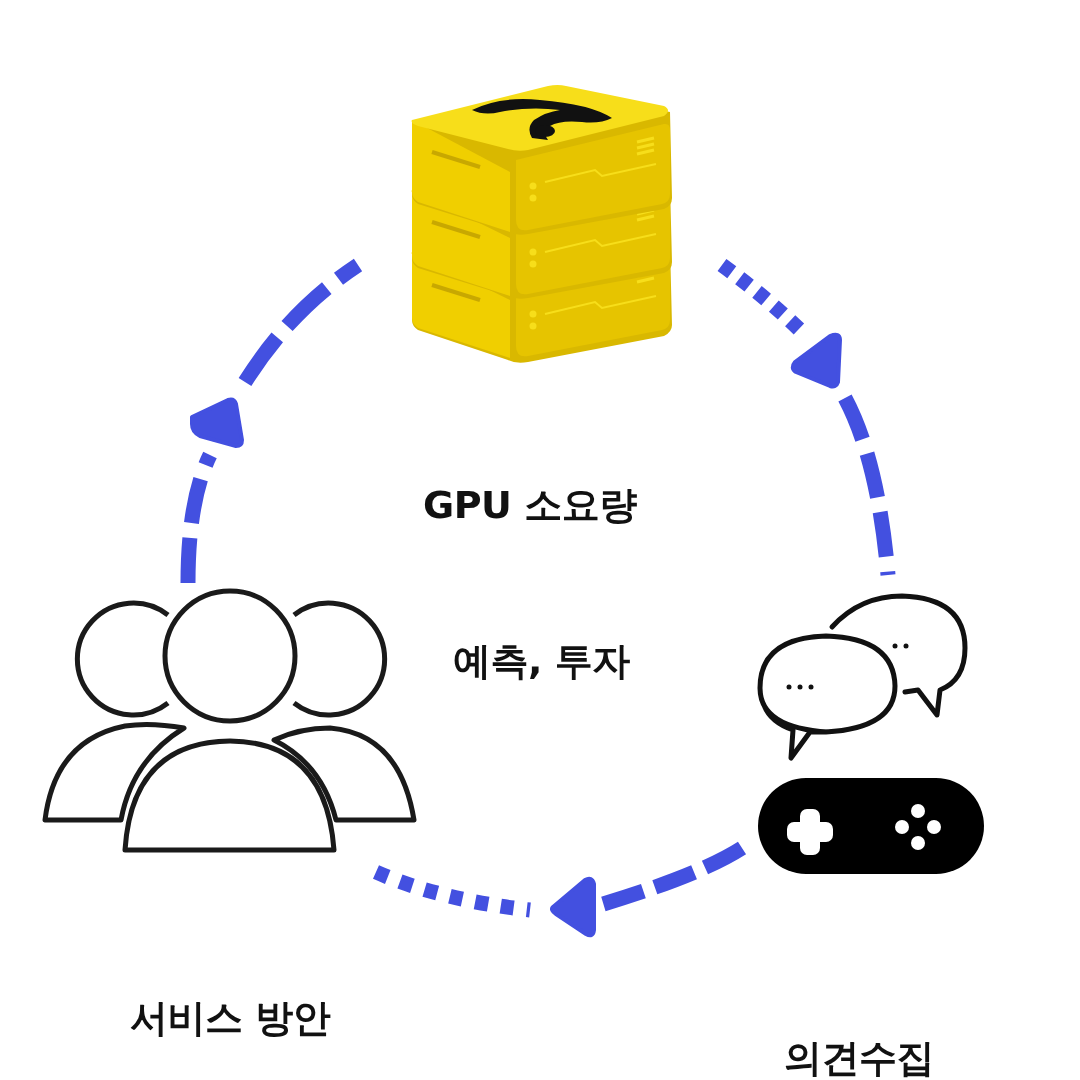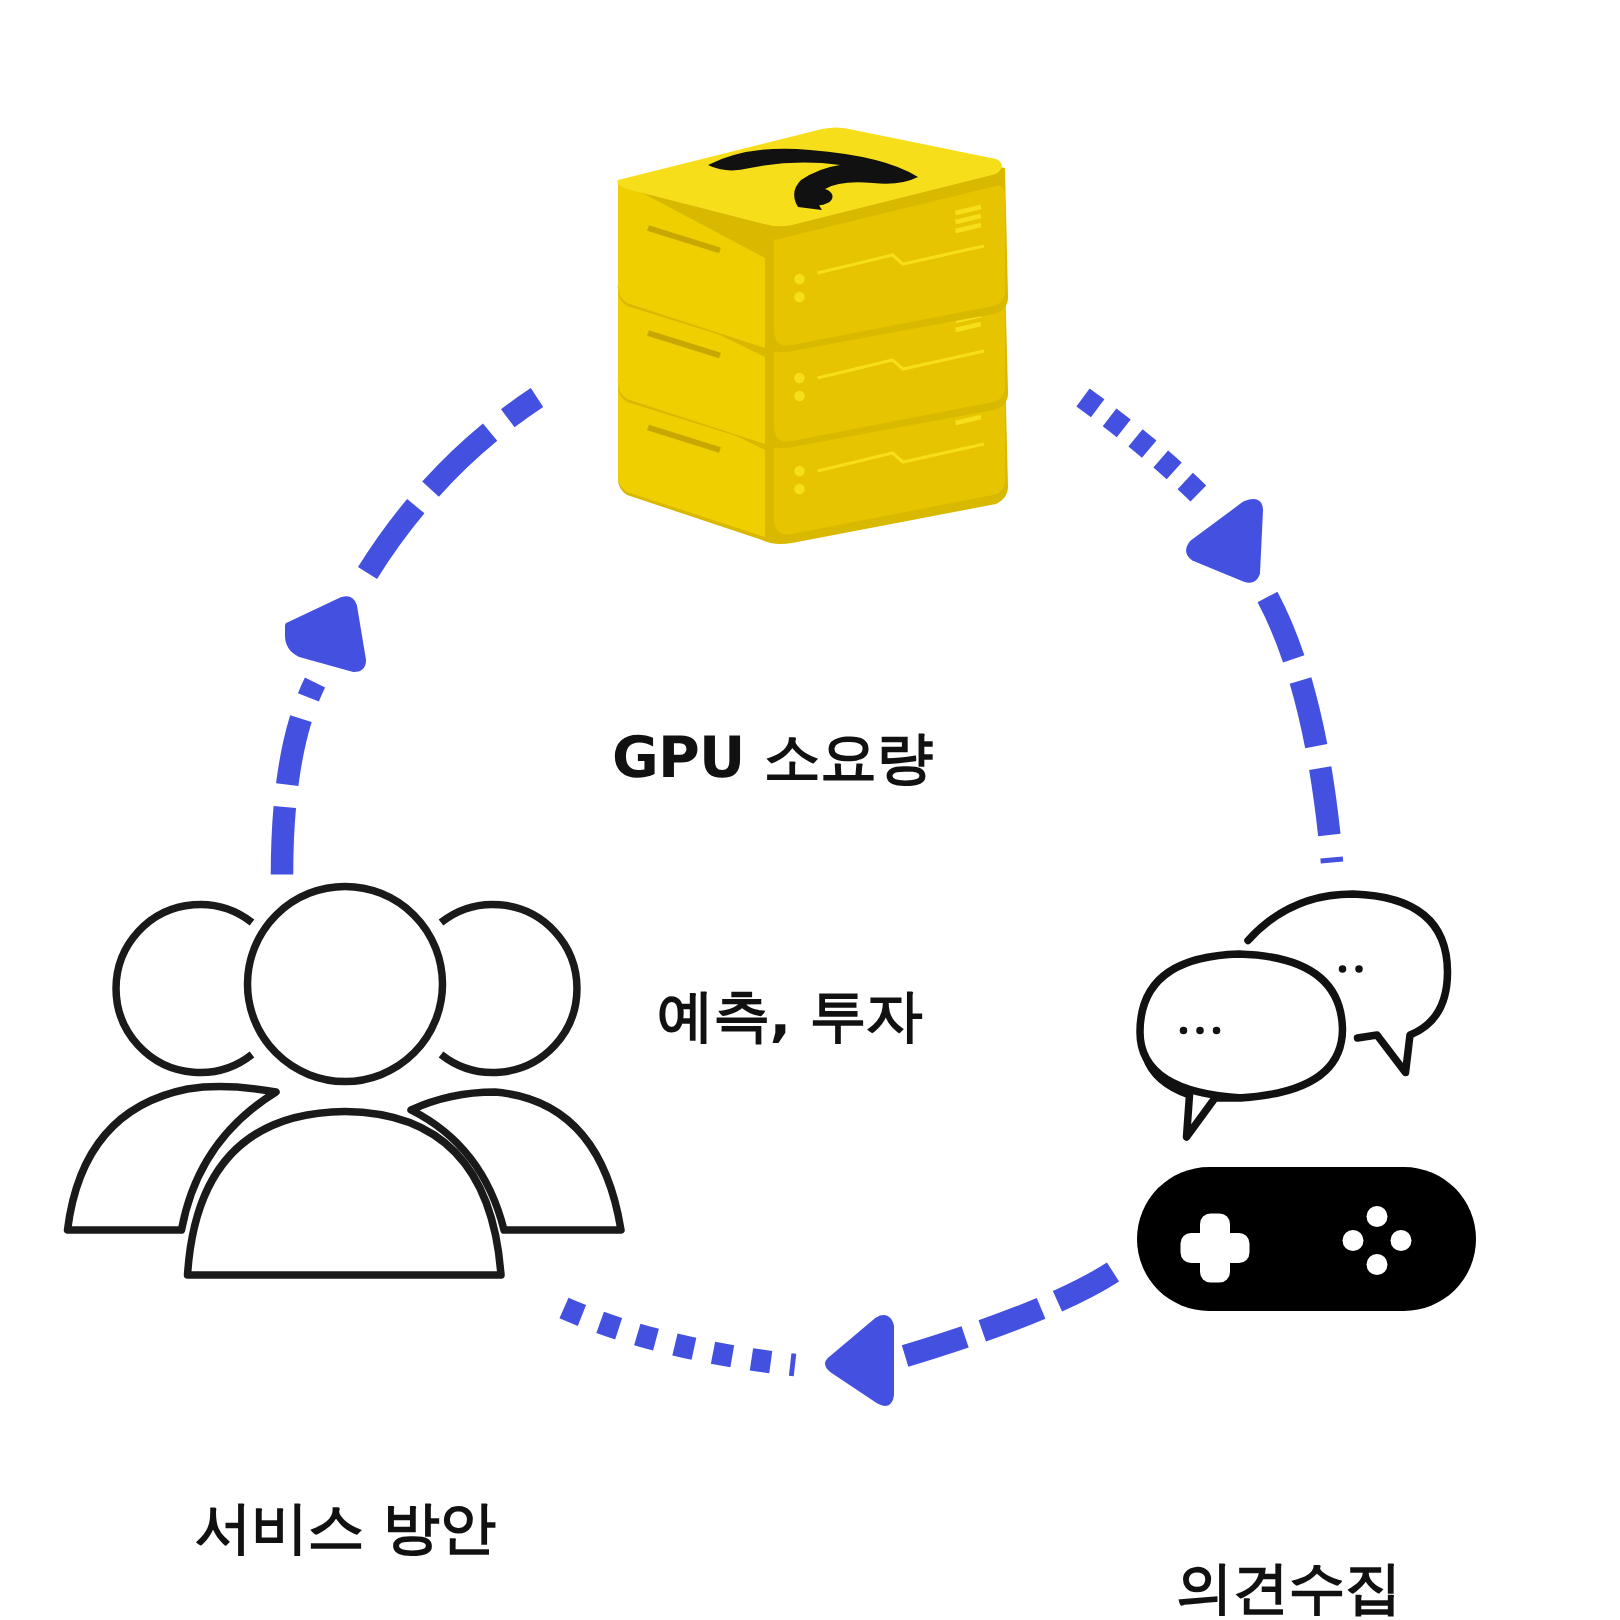--- a/index.html
+++ b/index.html
@@ -23,22 +23,22 @@
     .label {
       position: absolute;
       font-weight: bold;
       color: #111111;
       font-size: 38px;
       line-height: 52px;
       white-space: pre;
       letter-spacing: -0.5px;
     }
     .label span { display: block; }
-    #label-gpu { left: 408px; top: 375px; }
-    #label-gpu .l2 { padding-left: 30px; margin-top: 16px; }
+    #label-gpu { left: 423px; top: 375px; }
+    #label-gpu .l2 { padding-left: 30px; }
     #label-service { left: 130px; top: 888px; }
     #label-opinion { left: 784px; top: 928px; }
   </style>
 </head>
 <body>
 
 <svg class="layer" viewBox="0 0 1080 1080" xmlns="http://www.w3.org/2000/svg">
   <g fill="none" stroke="#4350E0" stroke-linecap="butt">
 
     <g>

